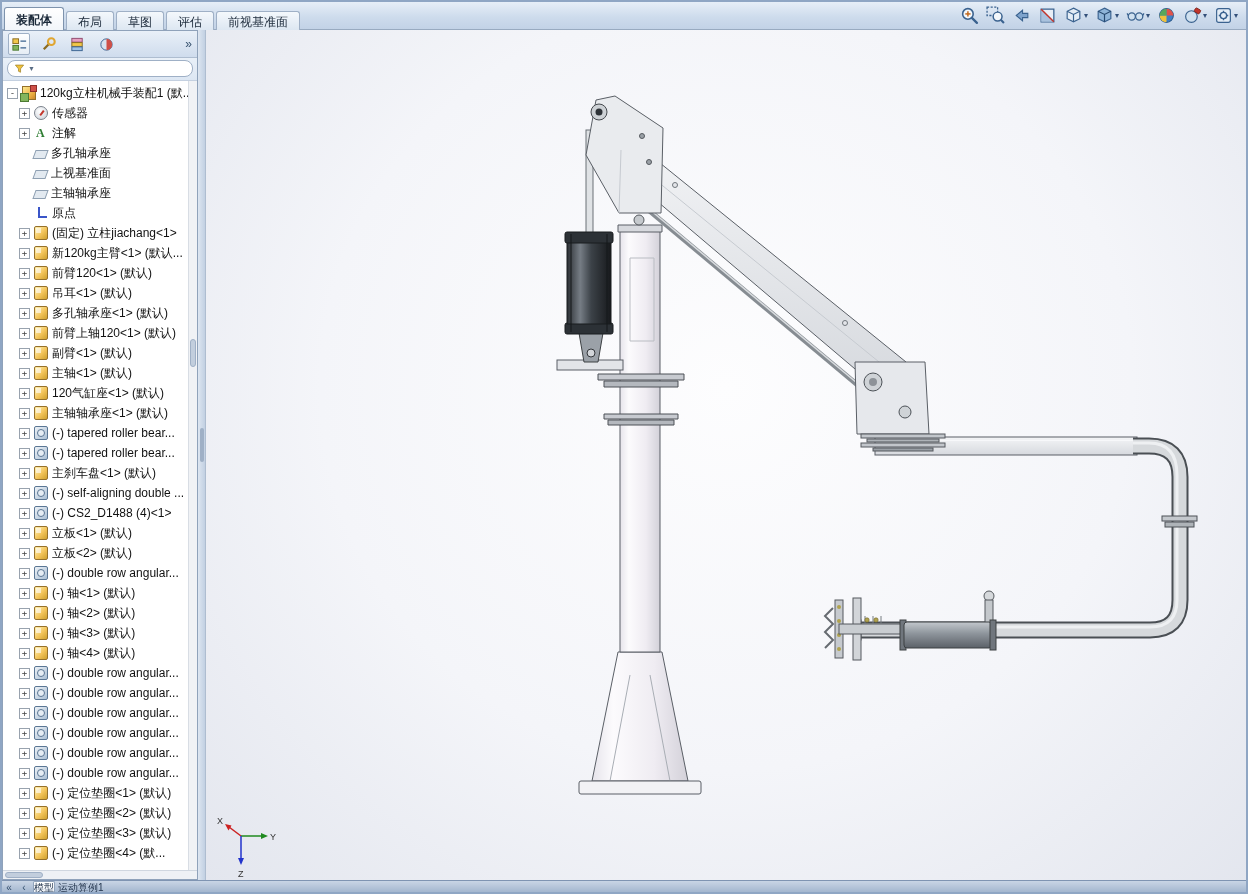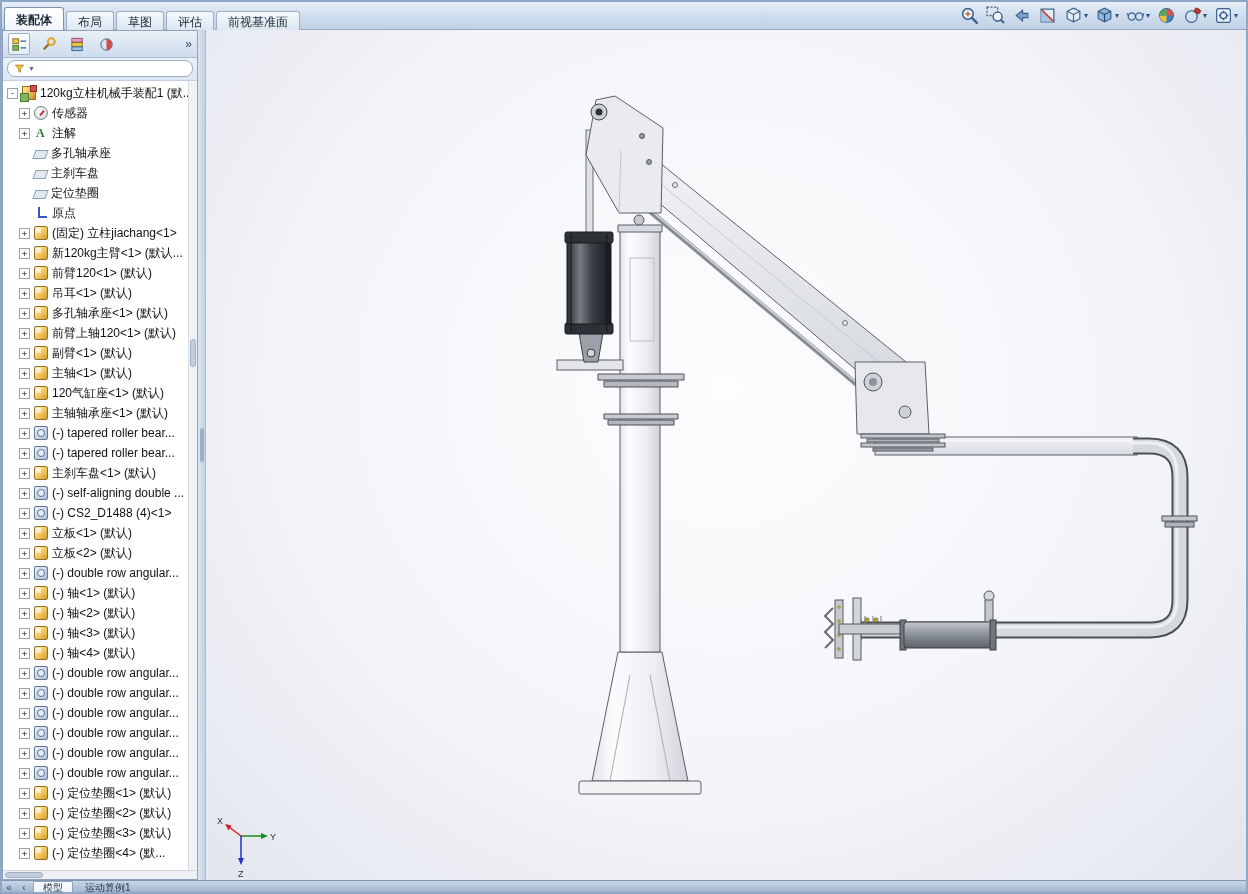--- a/index.html
+++ b/index.html
@@ -73,21 +73,21 @@
   
   .viewport{position:absolute;left:205px;top:30px;right:0;bottom:14px;
     background:radial-gradient(ellipse at 50% 42%,#fdfdfe 0%,#f4f5f9 55%,#e3e6ee 100%)}
   .viewport svg{display:block}
 
   
   .statusbar{position:absolute;left:0;right:0;bottom:0;height:14px;
     background:linear-gradient(#c9d5e5,#9db1cb);border-top:1px solid #7f94b2;
     display:flex;align-items:center;font-size:10px;color:#24364e;padding-left:3px;gap:3px;box-sizing:border-box;z-index:6}
   .nav-btn{width:12px;text-align:center;line-height:12px;color:#35506e}
-  .stab{padding:0 9px;height:12px;line-height:12px;border-radius:2px 2px 0 0;cursor:default}
+  .stab{padding:0 0;height:12px;line-height:12px;border-radius:2px 2px 0 0;cursor:default}
   .stab.active{background:linear-gradient(#ffffff,#e8eef6);border:1px solid #8fa2ba;border-bottom:none}
   .stab.inactive{background:transparent}
 </style>
 </head>
 <body>
 
 <div class="frame"></div>
 
 <div class="topbar">
   <div class="cmdtabs">
@@ -229,26 +229,26 @@
           <span class="tlabel">注解</span>
         </div>
         <div class="tree-row child">
           <span class="tw plus" style="visibility: hidden;"></span>
           <span class="ticon i-plane"></span>
           <span class="tlabel">多孔轴承座</span>
         </div>
         <div class="tree-row child">
           <span class="tw plus" style="visibility: hidden;"></span>
           <span class="ticon i-plane"></span>
-          <span class="tlabel">主刹车盘</span>
+          <span class="tlabel">上视基准面</span>
         </div>
         <div class="tree-row child">
           <span class="tw plus" style="visibility: hidden;"></span>
           <span class="ticon i-plane"></span>
-          <span class="tlabel">定位垫圈</span>
+          <span class="tlabel">主轴轴承座</span>
         </div>
         <div class="tree-row child">
           <span class="tw plus" style="visibility: hidden;"></span>
           <span class="ticon i-origin"></span>
           <span class="tlabel">原点</span>
         </div>
         <div class="tree-row child">
           <span class="tw plus"></span>
           <span class="ticon i-part"></span>
           <span class="tlabel">(固定) 立柱jiachang&lt;1&gt;</span>

